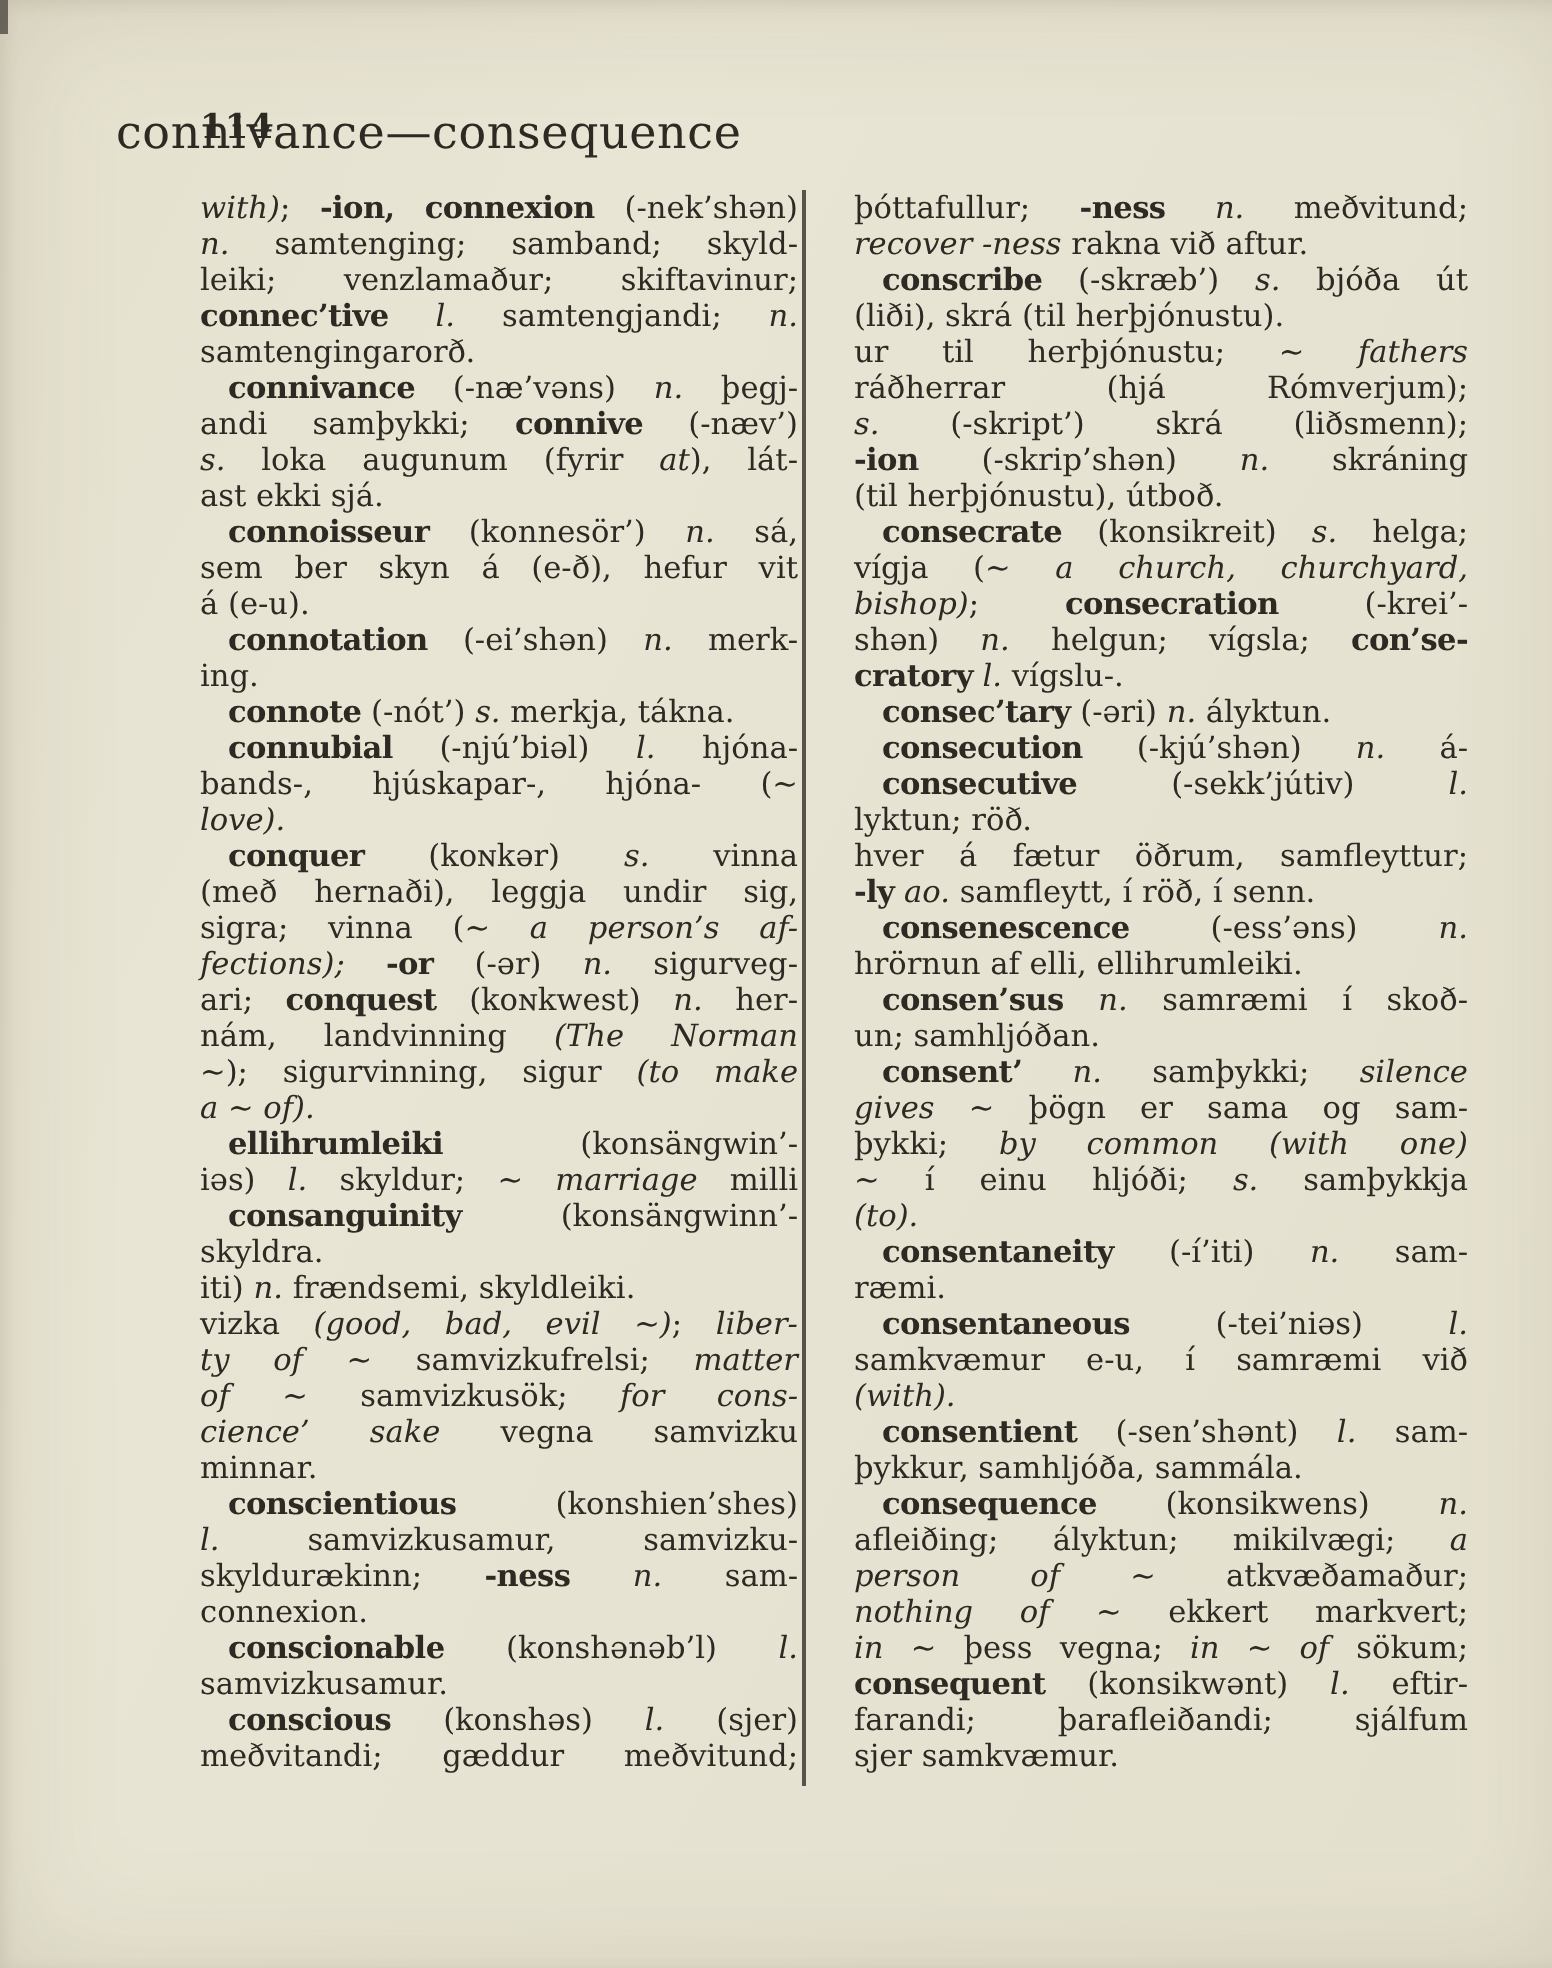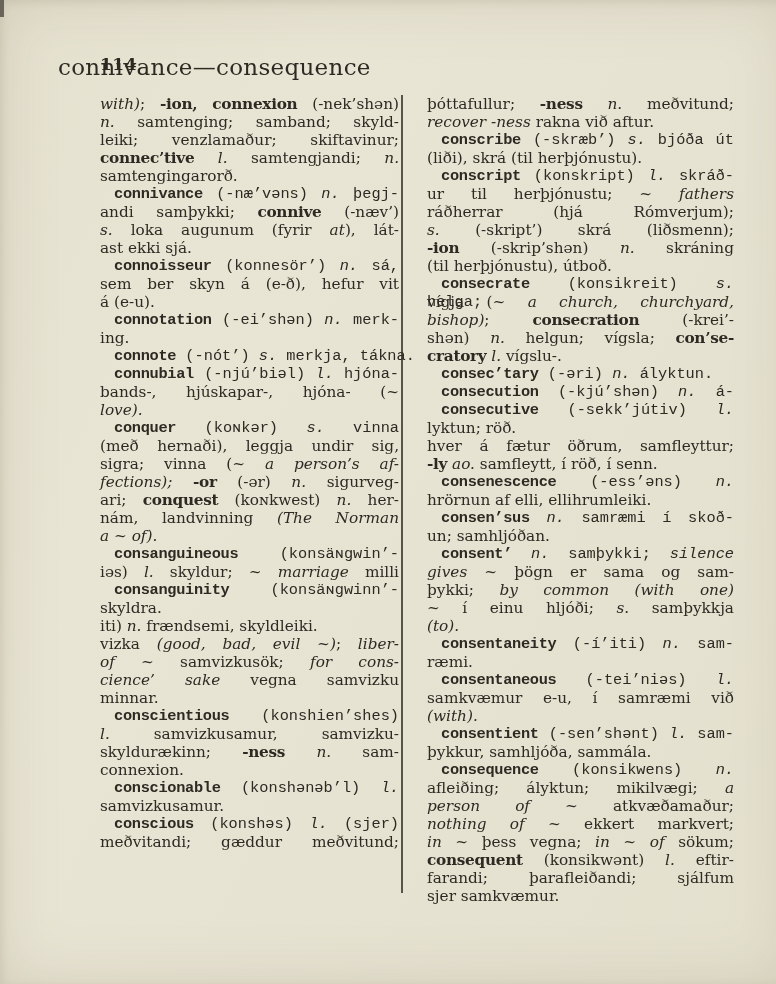--- a/index.html
+++ b/index.html
@@ -36,21 +36,21 @@
     font-size:15.3px;line-height:18px;
   }
   .col-left{left:100px;width:299px;}
   .col-right{left:427px;width:307px;}
   .line{
     height:18px;white-space:nowrap;
   }
   .line.j{
     text-align:justify;text-align-last:justify;white-space:normal;
   }
-  .line.ind{text-indent:14px;font-family:Liberation Mono, monospace;}
+  .line.ind{text-indent:14px;}
   .seg-b{font-weight:bold;letter-spacing:-0.3px;}
   .seg-i{font-style:italic;}
 </style>
 </head>
 <body>
 
 <div class="page">
   <div class="scan-mark"></div>
   <div class="pagenum">114</div>
   <div class="running-head">connivance—consequence</div>
@@ -73,45 +73,46 @@
       <div class="line ind"><span class="seg-b">connote</span><span class="seg-r"> (-nót’) </span><span class="seg-i">s.</span><span class="seg-r"> merkja, tákna.</span></div>
       <div class="line j ind"><span class="seg-b">connubial</span><span class="seg-r"> (-njú’biəl) </span><span class="seg-i">l.</span><span class="seg-r"> hjóna-</span></div>
       <div class="line j"><span class="seg-r">bands-, hjúskapar-, hjóna- (~</span></div>
       <div class="line"><span class="seg-i">love).</span></div>
       <div class="line j ind"><span class="seg-b">conquer</span><span class="seg-r"> (koɴkər) </span><span class="seg-i">s.</span><span class="seg-r"> vinna</span></div>
       <div class="line j"><span class="seg-r">(með hernaði), leggja undir sig,</span></div>
       <div class="line j"><span class="seg-r">sigra; vinna (~ </span><span class="seg-i">a person’s af-</span></div>
       <div class="line j"><span class="seg-i">fections);</span><span class="seg-r"> </span><span class="seg-b">-or</span><span class="seg-r"> (-ər) </span><span class="seg-i">n.</span><span class="seg-r"> sigurveg-</span></div>
       <div class="line j"><span class="seg-r">ari; </span><span class="seg-b">conquest</span><span class="seg-r"> (koɴkwest) </span><span class="seg-i">n.</span><span class="seg-r"> her-</span></div>
       <div class="line j"><span class="seg-r">nám, landvinning </span><span class="seg-i">(The Norman</span></div>
+      <div class="line j"><span class="seg-r">~); sigurvinning, sigur </span><span class="seg-i">(to make</span></div>
       <div class="line"><span class="seg-i">a ~ of).</span></div>
-      <div class="line j ind"><span class="seg-b">consanguineous</span><span class="seg-r"> (konsäɴgwin’-</span></div>
+      <div class="line j ind"><span class="seg-b">ellihrumleiki</span><span class="seg-r"> (konsäɴgwin’-</span></div>
       <div class="line j"><span class="seg-r">iəs) </span><span class="seg-i">l.</span><span class="seg-r"> skyldur; ~ </span><span class="seg-i">marriage</span><span class="seg-r"> milli</span></div>
       <div class="line j ind"><span class="seg-b">consanguinity</span><span class="seg-r"> (konsäɴgwinn’-</span></div>
       <div class="line"><span class="seg-r">skyldra.</span></div>
       <div class="line"><span class="seg-r">iti) </span><span class="seg-i">n.</span><span class="seg-r"> frændsemi, skyldleiki.</span></div>
       <div class="line j"><span class="seg-r">vizka </span><span class="seg-i">(good, bad, evil ~)</span><span class="seg-r">; </span><span class="seg-i">liber-</span></div>
+      <div class="line j"><span class="seg-i">ty of</span><span class="seg-r"> ~ samvizkufrelsi; </span><span class="seg-i">matter</span></div>
       <div class="line j"><span class="seg-i">of</span><span class="seg-r"> ~ samvizkusök; </span><span class="seg-i">for cons-</span></div>
       <div class="line j"><span class="seg-i">cience’ sake</span><span class="seg-r"> vegna samvizku</span></div>
       <div class="line"><span class="seg-r">minnar.</span></div>
       <div class="line j ind"><span class="seg-b">conscientious</span><span class="seg-r"> (konshien’shes)</span></div>
       <div class="line j"><span class="seg-i">l.</span><span class="seg-r"> samvizkusamur, samvizku-</span></div>
       <div class="line j"><span class="seg-r">skyldurækinn; </span><span class="seg-b">-ness</span><span class="seg-r"> </span><span class="seg-i">n.</span><span class="seg-r"> sam-</span></div>
       <div class="line"><span class="seg-r">connexion.</span></div>
       <div class="line j ind"><span class="seg-b">conscionable</span><span class="seg-r"> (konshənəb’l) </span><span class="seg-i">l.</span></div>
       <div class="line"><span class="seg-r">samvizkusamur.</span></div>
       <div class="line j ind"><span class="seg-b">conscious</span><span class="seg-r"> (konshəs) </span><span class="seg-i">l.</span><span class="seg-r"> (sjer)</span></div>
       <div class="line j"><span class="seg-r">meðvitandi; gæddur meðvitund;</span></div>
     </div>
   <div class="col col-right">
       <div class="line j"><span class="seg-r">þóttafullur; </span><span class="seg-b">-ness</span><span class="seg-r"> </span><span class="seg-i">n.</span><span class="seg-r"> meðvitund;</span></div>
       <div class="line"><span class="seg-i">recover -ness</span><span class="seg-r"> rakna við aftur.</span></div>
       <div class="line j ind"><span class="seg-b">conscribe</span><span class="seg-r"> (-skræb’) </span><span class="seg-i">s.</span><span class="seg-r"> bjóða út</span></div>
       <div class="line"><span class="seg-r">(liði), skrá (til herþjónustu).</span></div>
-      <div class="line j ind"><span class="seg-b">conscript</span><span class="seg-r"> (konskript) </span><span class="seg-i">l.</span><span class="seg-r"> skráð-</span></div>
       <div class="line j"><span class="seg-r">ur til herþjónustu; ~ </span><span class="seg-i">fathers</span></div>
       <div class="line j"><span class="seg-r">ráðherrar (hjá Rómverjum);</span></div>
       <div class="line j"><span class="seg-i">s.</span><span class="seg-r"> (-skript’) skrá (liðsmenn);</span></div>
       <div class="line j"><span class="seg-b">-ion</span><span class="seg-r"> (-skrip’shən) </span><span class="seg-i">n.</span><span class="seg-r"> skráning</span></div>
       <div class="line"><span class="seg-r">(til herþjónustu), útboð.</span></div>
       <div class="line j ind"><span class="seg-b">consecrate</span><span class="seg-r"> (konsikreit) </span><span class="seg-i">s.</span><span class="seg-r"> helga;</span></div>
       <div class="line j"><span class="seg-r">vígja (~ </span><span class="seg-i">a church, churchyard,</span></div>
       <div class="line j"><span class="seg-i">bishop)</span><span class="seg-r">; </span><span class="seg-b">consecration</span><span class="seg-r"> (-krei’-</span></div>
       <div class="line j"><span class="seg-r">shən) </span><span class="seg-i">n.</span><span class="seg-r"> helgun; vígsla; </span><span class="seg-b">con’se-</span></div>
       <div class="line"><span class="seg-b">cratory</span><span class="seg-r"> </span><span class="seg-i">l.</span><span class="seg-r"> vígslu-.</span></div>

